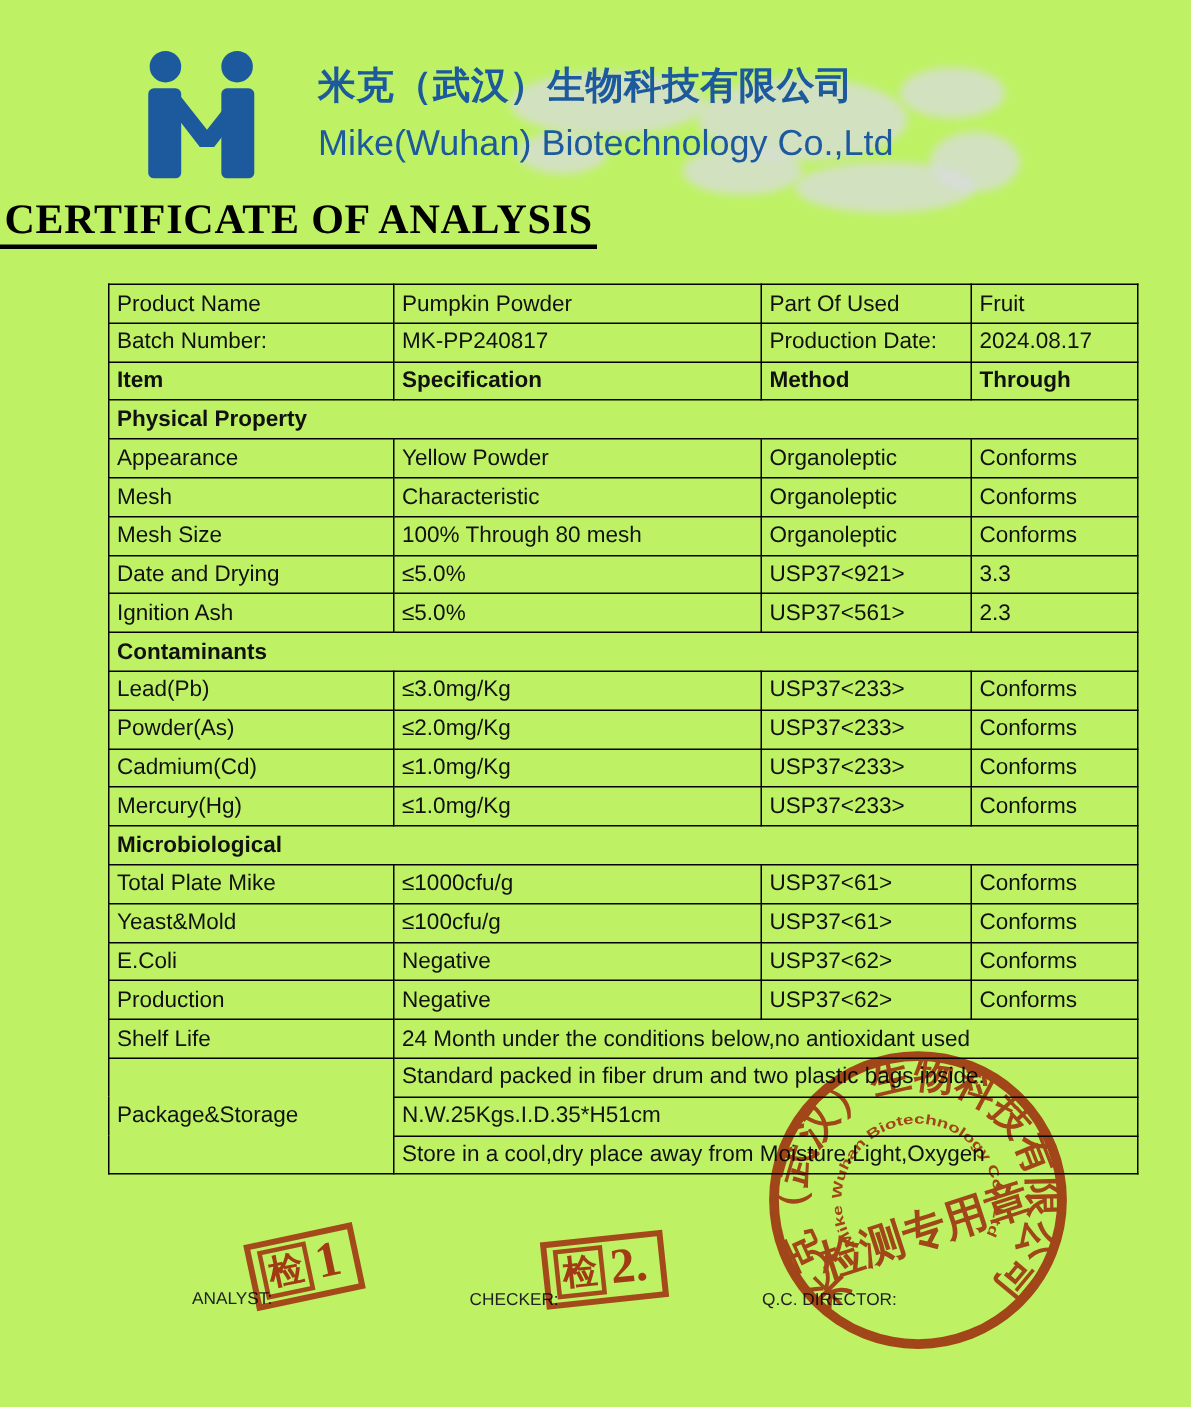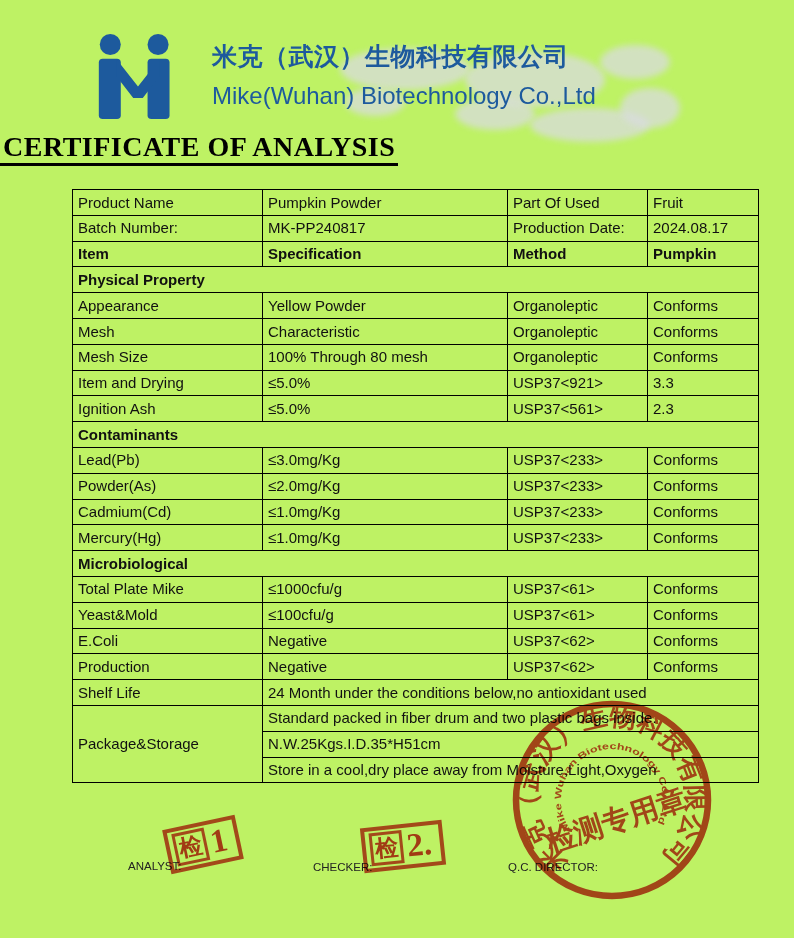--- a/index.html
+++ b/index.html
@@ -93,21 +93,21 @@
         <tr>
           <td>Batch Number:</td>
           <td>MK-PP240817</td>
           <td>Production Date:</td>
           <td>2024.08.17</td>
         </tr>
         <tr>
           <td class="b">Item</td>
           <td class="b">Specification</td>
           <td class="b">Method</td>
-          <td class="b">Pumpkin</td>
+          <td class="b">Through</td>
         </tr>
         <tr>
           <td colspan="4" class="b">Physical Property</td>
         </tr>
         <tr>
           <td>Appearance</td>
           <td>Yellow Powder</td>
           <td>Organoleptic</td>
           <td>Conforms</td>
         </tr>
@@ -117,21 +117,21 @@
           <td>Organoleptic</td>
           <td>Conforms</td>
         </tr>
         <tr>
           <td>Mesh Size</td>
           <td>100% Through 80 mesh</td>
           <td>Organoleptic</td>
           <td>Conforms</td>
         </tr>
         <tr>
-          <td>Item and Drying</td>
+          <td>Date and Drying</td>
           <td>≤5.0%</td>
           <td>USP37&lt;921&gt;</td>
           <td>3.3</td>
         </tr>
         <tr>
           <td>Ignition Ash</td>
           <td>≤5.0%</td>
           <td>USP37&lt;561&gt;</td>
           <td>2.3</td>
         </tr>

